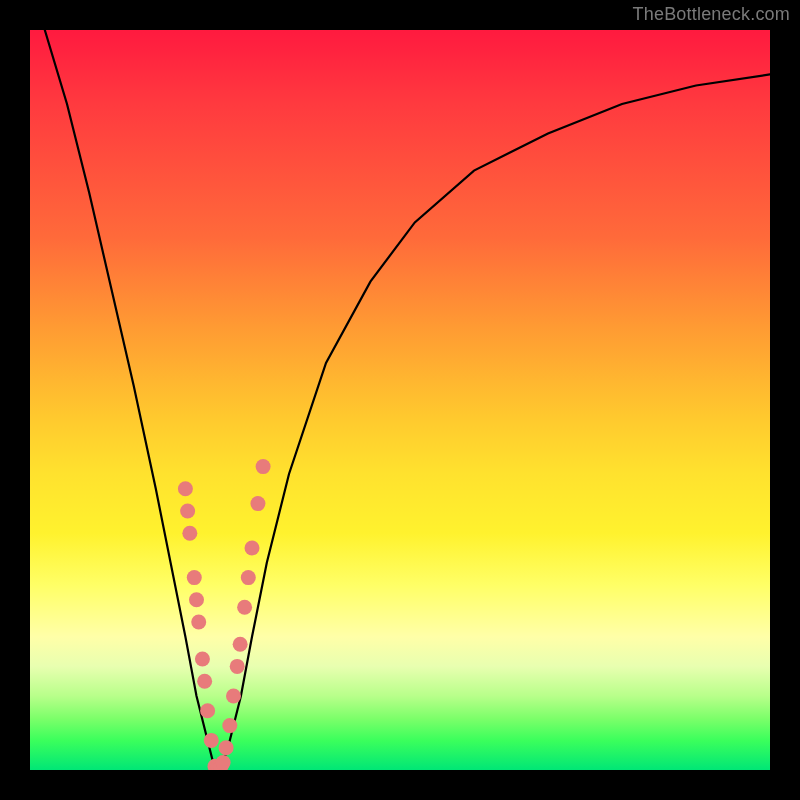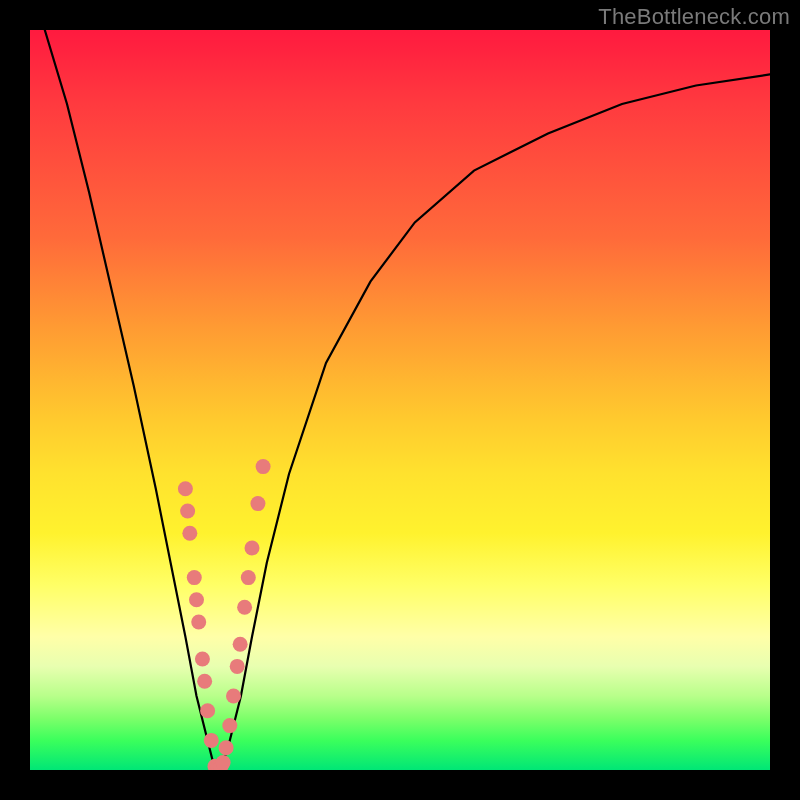--- a/index.html
+++ b/index.html
@@ -40,21 +40,21 @@
       #7dff6a 93%,
       #3bff5c 96%,
       #00e676 100%
     );
   }
   .watermark {
     position: absolute;
     top: 4px;
     right: 10px;
     color: #7a7a7a;
-    font-size: 22px;
+    font-size: 18px;
     letter-spacing: 0.2px;
     user-select: none;
   }
   svg.curve {
     position: absolute;
     top: 0; left: 0;
     width: 740px;
     height: 740px;
   }
 </style>

